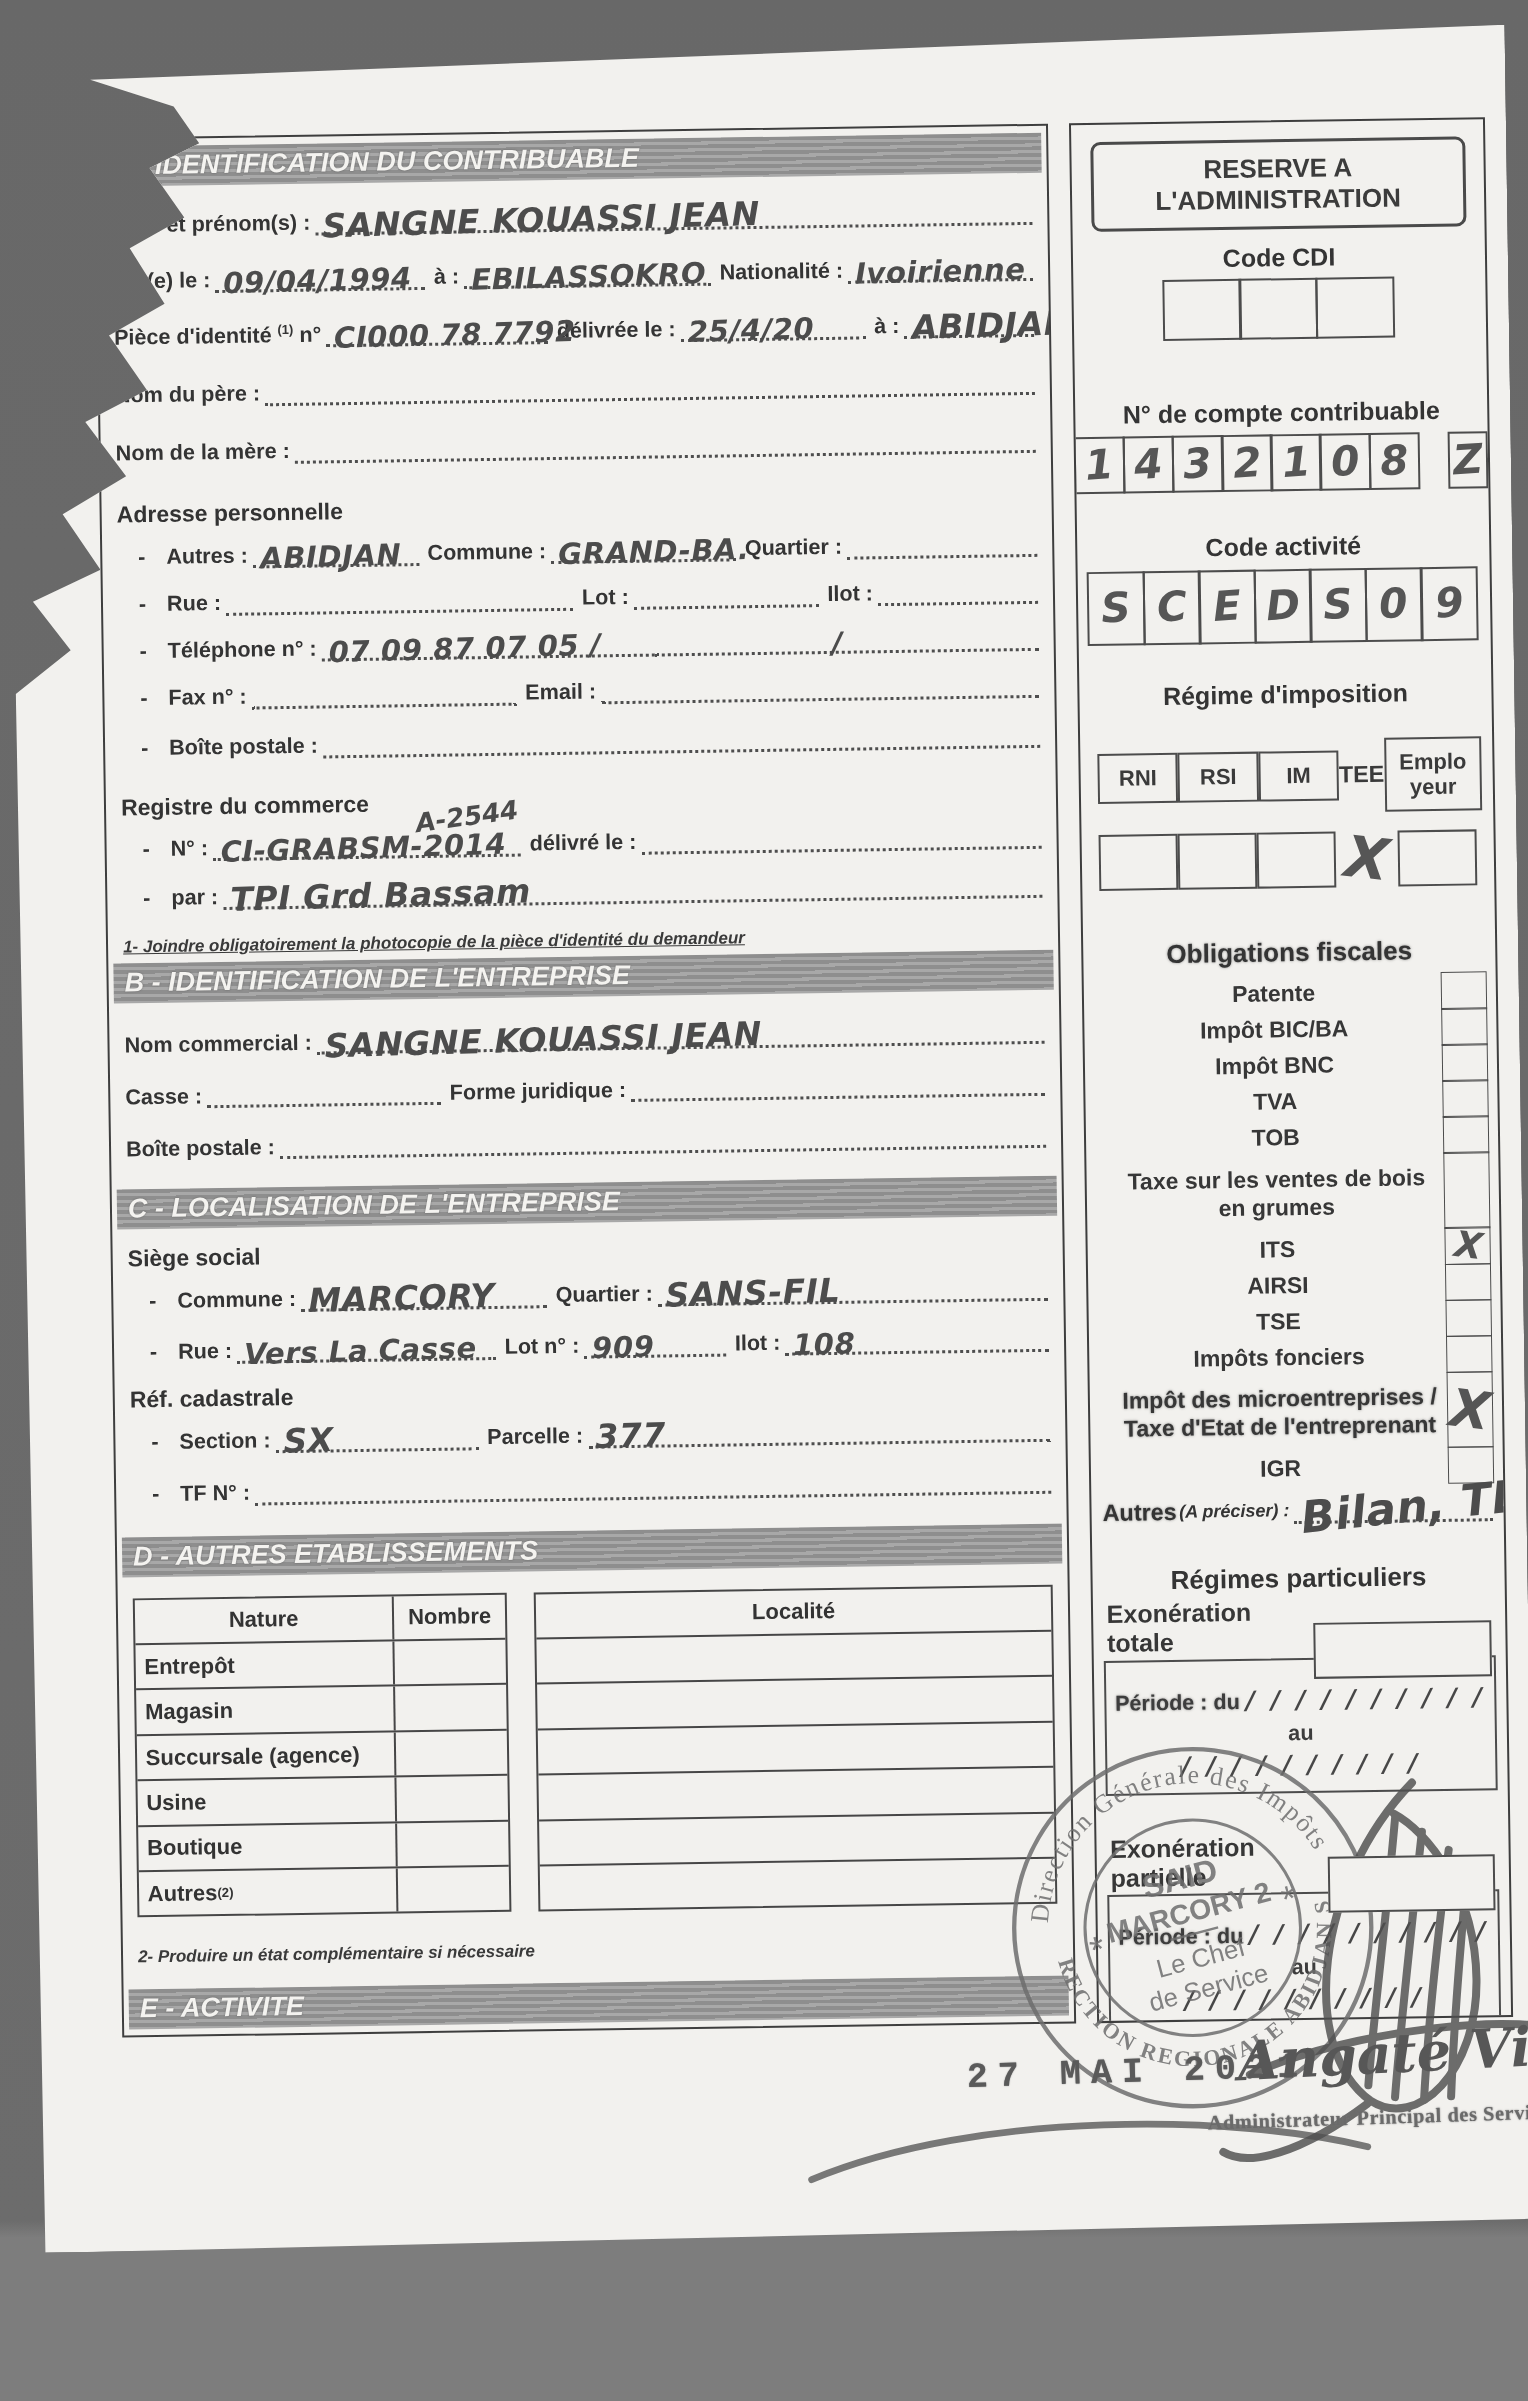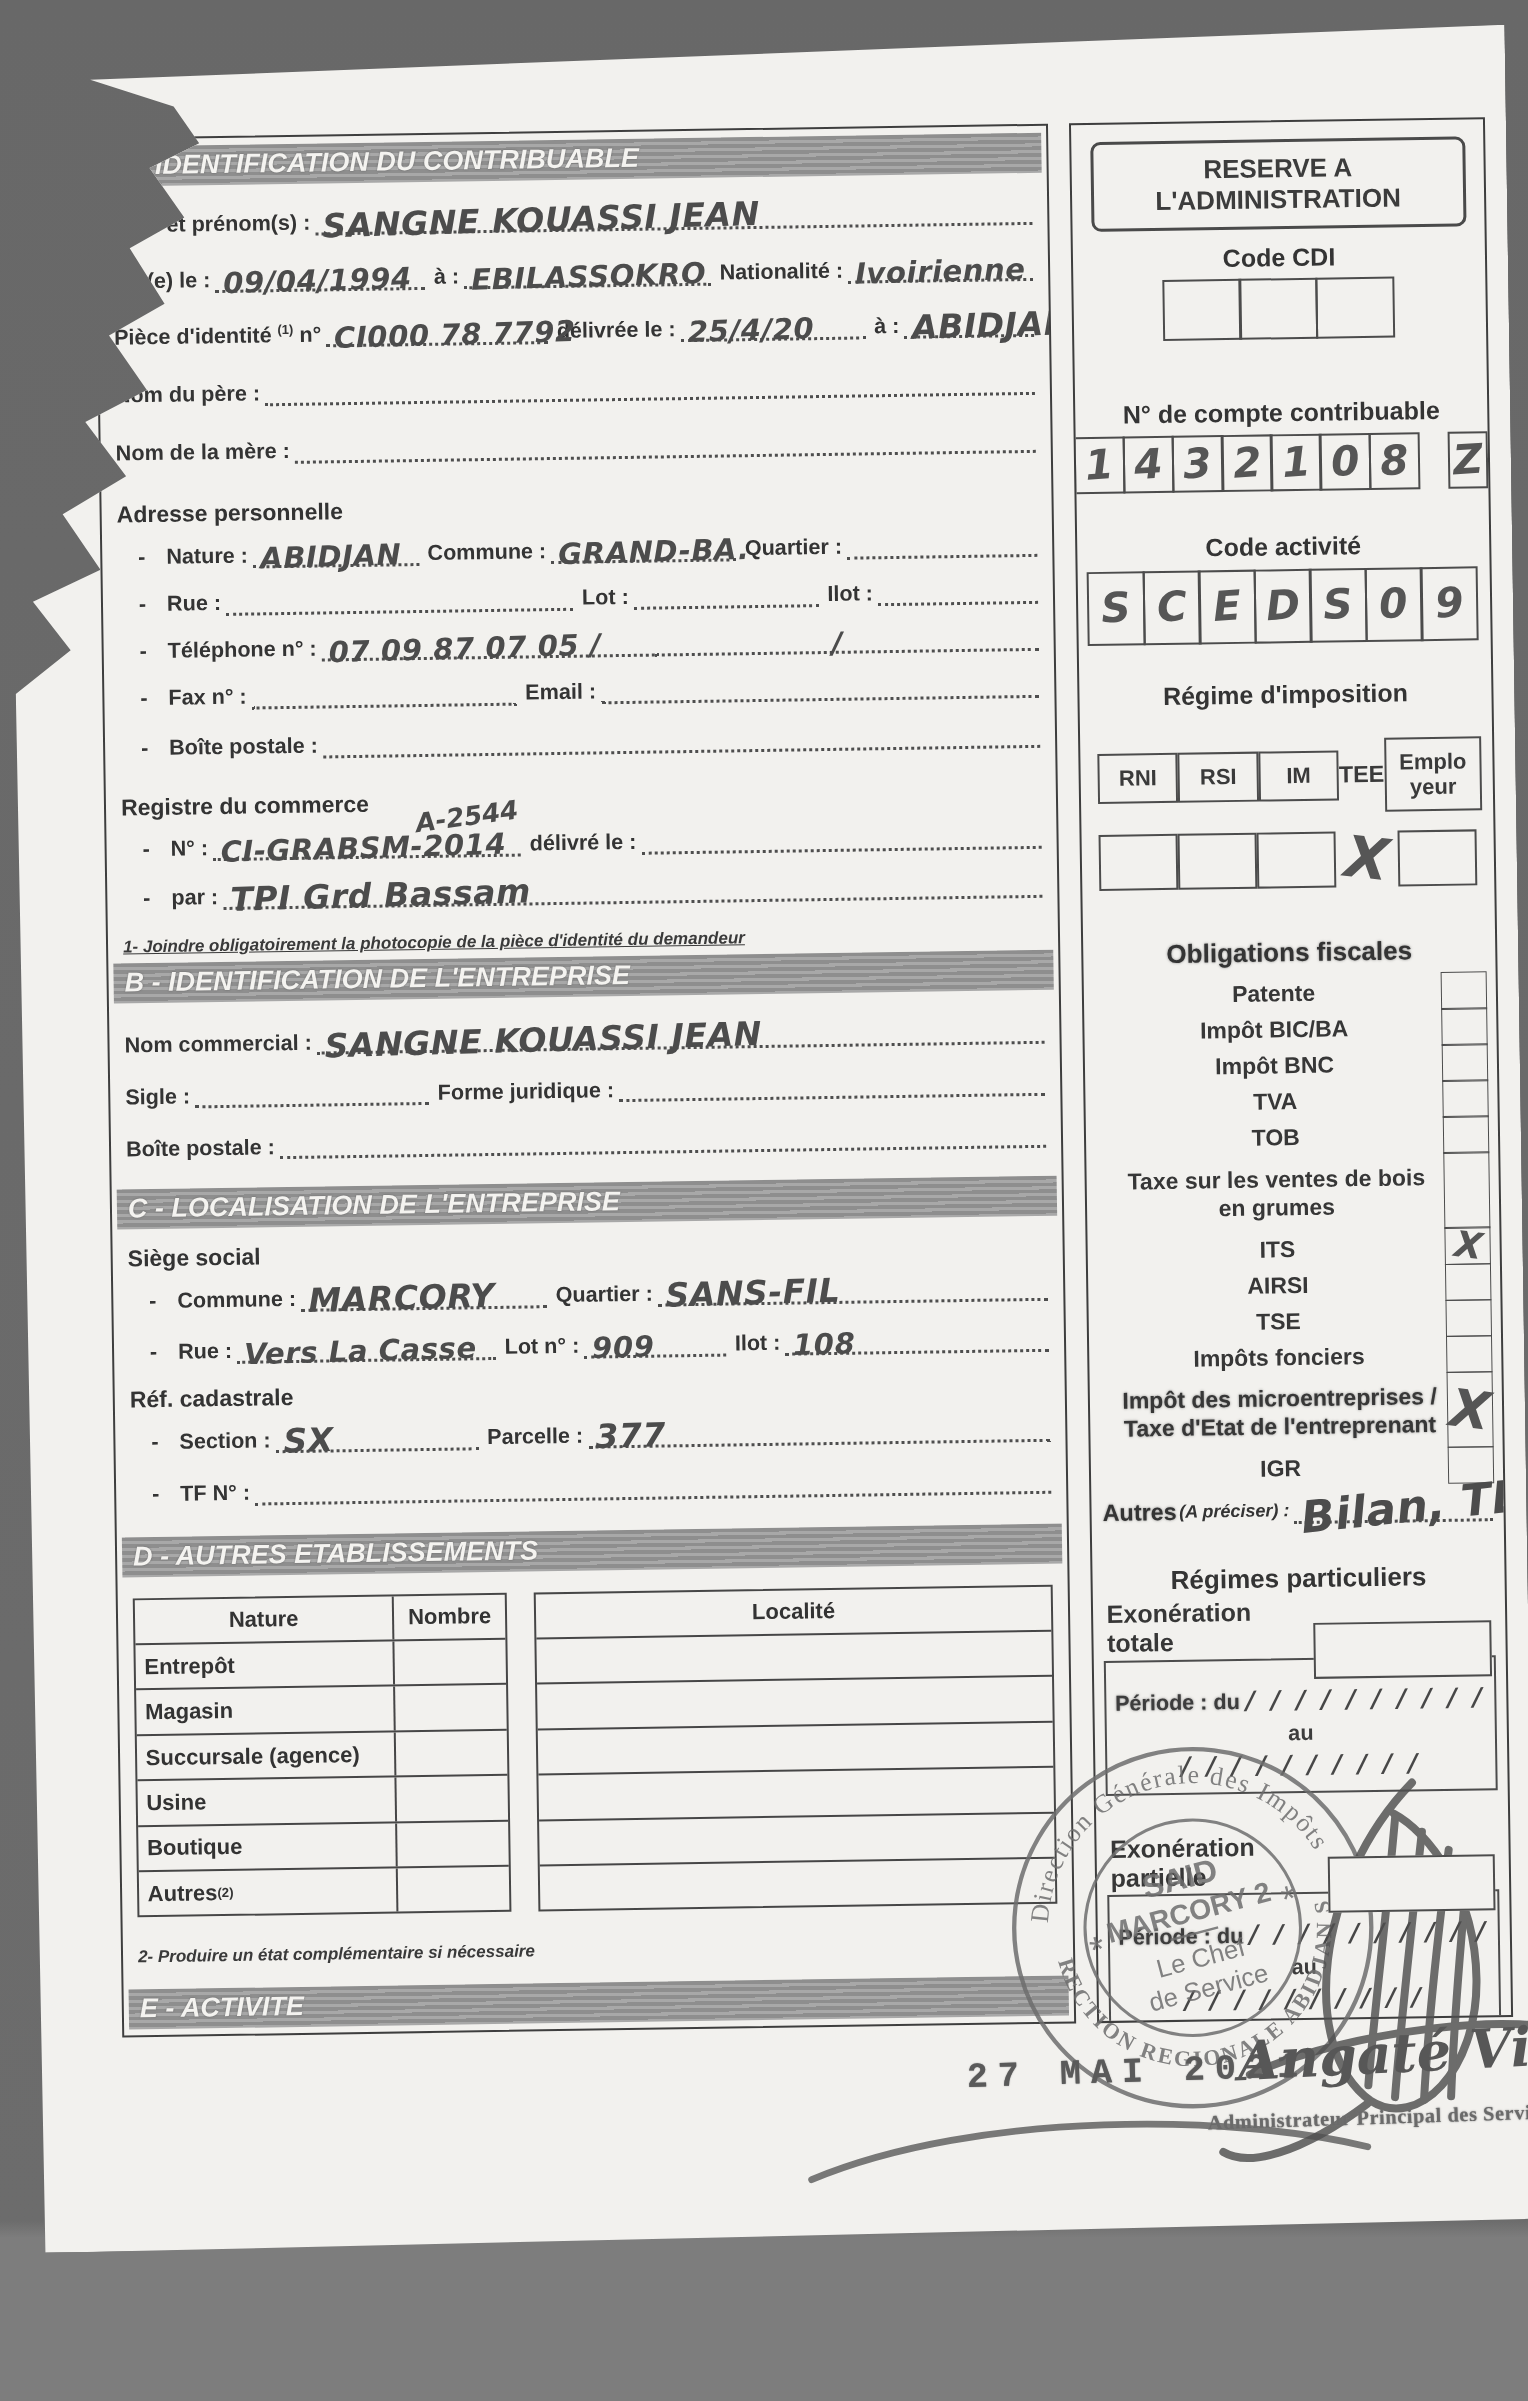--- a/index.html
+++ b/index.html
@@ -125,21 +125,21 @@
         <span class="lbl">Nom du père :</span>
             <span class="fill"></span>
       </div>
       <div class="line" style="margin-top:27px">
         <span class="lbl">Nom de la mère :</span>
             <span class="fill"></span>
       </div>
       <div class="subhead" style="margin-top:35px">Adresse personnelle</div>
       <div class="line" style="margin-top:11px">
         <span class="dash">-</span>
-        <span class="lbl">Nature :</span>
+        <span class="lbl">Autres :</span>
         <span class="fill fz" style="width:166px">
               <span class="hw">ABIDJAN</span>
             </span>
         <span class="lbl mid">Commune :</span>
         <span class="fill fz" style="width:185px">
               <span class="hw">GRAND-BA.</span>
             </span>
         <span class="lbl mid">Quartier :</span>
         <span class="fill"></span>
       </div>
@@ -197,21 +197,21 @@
 
     <div class="secbar" style="margin-top:6.2px">B - IDENTIFICATION DE L'ENTREPRISE</div>
     <div class="pad">
       <div class="line" style="margin-top:23.4px">
         <span class="lbl">Nom commercial :</span>
         <span class="fill">
               <span class="hw big">SANGNE KOUASSI JEAN</span>
             </span>
       </div>
       <div class="line" style="margin-top:21px">
-        <span class="lbl">Sigle :</span>
+        <span class="lbl">Casse :</span>
         <span class="fill fz" style="width:234px"></span>
         <span class="lbl mid">Forme juridique :</span>
         <span class="fill"></span>
       </div>
       <div class="line" style="margin-top:21px">
         <span class="lbl">Boîte postale :</span>
         <span class="fill"></span>
       </div>
     </div>
 

